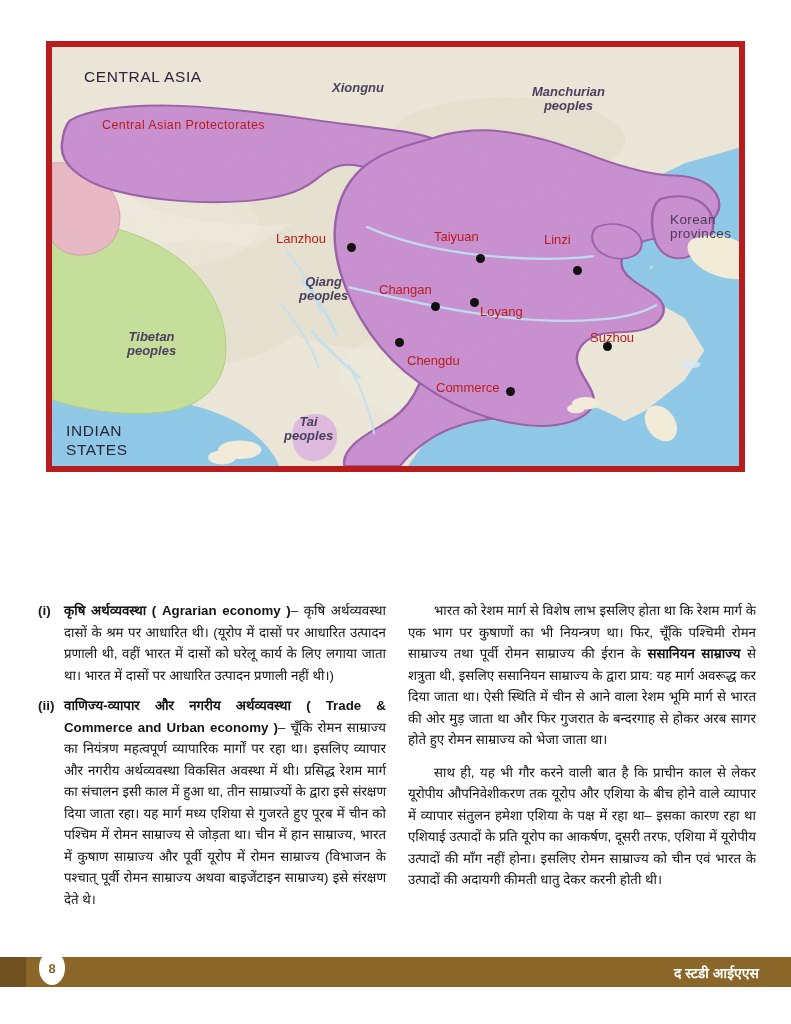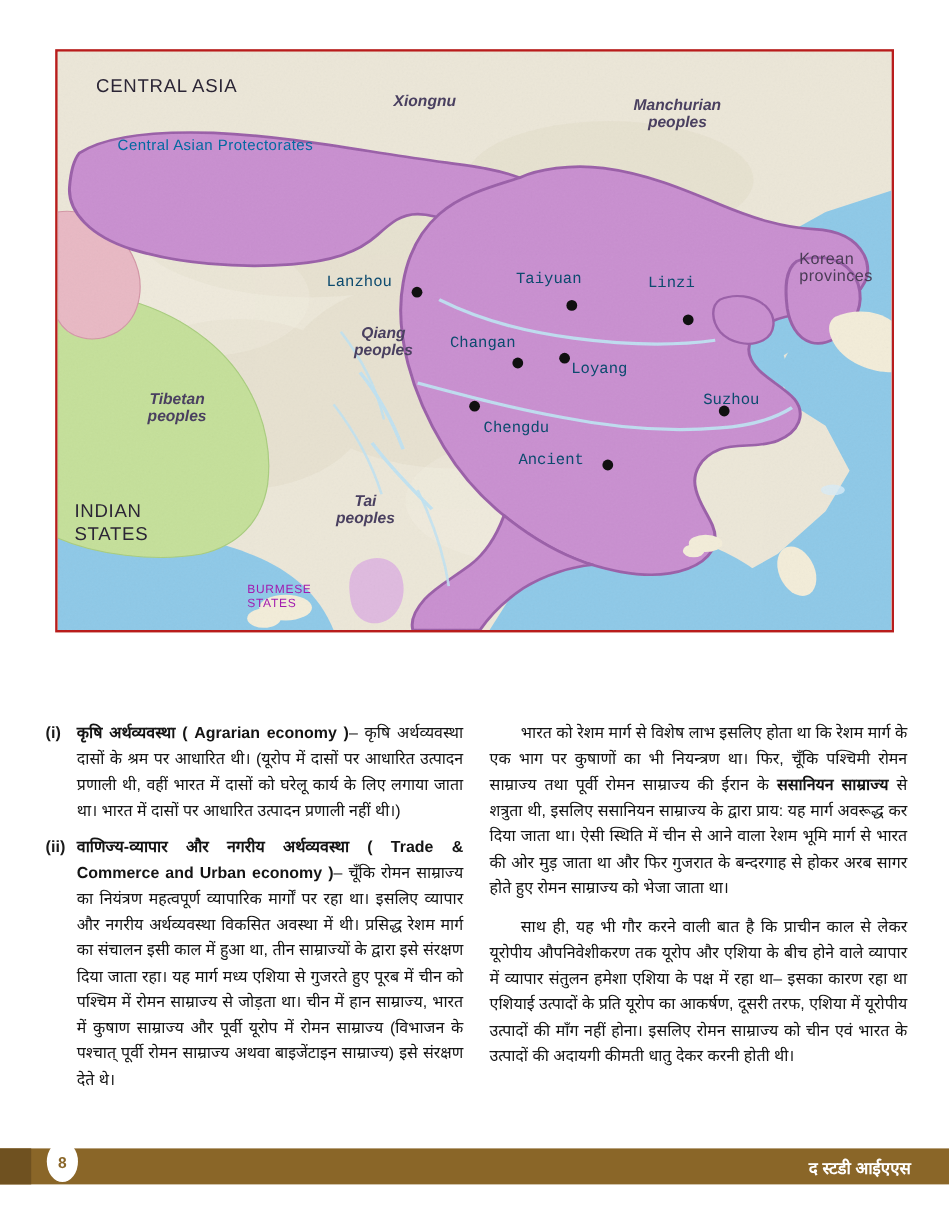--- a/index.html
+++ b/index.html
@@ -11,22 +11,22 @@
     position:relative;
   }
   .page{
     position:absolute;inset:0;
     background:#fff;
   }
 
   
   .map-figure{
     position:absolute;
-    left:46px;top:41px;width:699px;height:486px;
-    border:2px solid #b91c1c;
+    left:46px;top:41px;width:699px;height:431px;
+    border:6px solid #b91c1c;
     box-sizing:border-box;
     overflow:hidden;
     background:#ece7d8;
   }
   .map-canvas{position:absolute;inset:0;}
   .map-canvas svg{display:block;width:100%;height:100%;}
 
   .map-label{
     position:absolute;
     color:#3a3246;
@@ -41,21 +41,21 @@
     font-size:13.5px;letter-spacing:.4px;color:#3c3450;
   }
   .lbl-people{
     font-style:italic;font-size:13px;color:#4a4060;font-weight:700;
     text-align:center;
   }
   .lbl-empire{
     font-size:22px;letter-spacing:1.2px;color:#3b2b4a;
   }
   .lbl-city{
-    font-size:13px;color:#0c4a6e;font-family:Liberation Mono, monospace;
+    font-size:13px;color:#b91c1c;
   }
   .city-dot{
     position:absolute;width:9px;height:9px;border-radius:50%;
     background:#101010;
   }
 
   
   .watermark{
     position:absolute;left:496px;top:490px;width:205px;height:70px;
     pointer-events:none;opacity:.85;
@@ -239,21 +239,21 @@
         <ellipse cx="540" cy="460" rx="14" ry="8" fill="#f3edd9"></ellipse>
         <ellipse cx="646" cy="410" rx="10" ry="5" fill="#d8ecf7" opacity=".8"></ellipse>
         <ellipse cx="190" cy="520" rx="22" ry="12" fill="#f3edd9"></ellipse>
         <ellipse cx="172" cy="530" rx="14" ry="9" fill="#f3edd9"></ellipse>
 
         <rect x="0" y="0" width="695" height="541" filter="url(#paper)" fill="#8b7d5e" opacity="0.5"></rect>
       </svg>
     </div>
 
     <div class="map-label lbl-region" style="left:32px;top:22px;">CENTRAL ASIA</div>
-    <div class="map-label lbl-region-sm" style="left:50px;top:72px;font-size:12.5px;color:#0369a1;">Central Asian Protectorates</div>
+    <div class="map-label lbl-region-sm" style="left:50px;top:72px;font-size:12.5px;color:#b91c1c;">Central Asian Protectorates</div>
 
     <div class="map-label lbl-people" style="left:280px;top:22px;margin-top:12px;">Xiongnu</div>
 
     <div class="map-label lbl-people" style="left:480px;top:38px;">
       <div>Manchurian</div>
       <div>peoples</div>
     </div>
 
 
     <div class="map-label lbl-region-sm" style="left:618px;top:166px;color:#4a3c56;">
@@ -309,21 +309,21 @@
     <div class="city-dot" style="left:418px;top:251px;"></div>
     <div class="map-label lbl-city" style="left:428px;top:258px;">Loyang</div>
 
     <div class="city-dot" style="left:343px;top:291px;"></div>
     <div class="map-label lbl-city" style="left:355px;top:287px;margin-top:20px;">Chengdu</div>
 
     <div class="city-dot" style="left:551px;top:295px;"></div>
     <div class="map-label lbl-city" style="left:538px;top:284px;">Suzhou</div>
 
     <div class="city-dot" style="left:454px;top:340px;"></div>
-    <div class="map-label lbl-city" style="left:384px;top:334px;">Ancient</div>
+    <div class="map-label lbl-city" style="left:384px;top:334px;">Commerce</div>
 
     <div class="watermark">
       <svg width="205" height="70" viewBox="0 0 205 70">
         <g opacity="0.75">
           <circle cx="36" cy="36" r="33" fill="#d9cdb6" opacity="0.55"></circle>
           <path d="M36,2 L42,30 L70,36 L42,42 L36,70 L30,42 L2,36 L30,30 Z" fill="#c1714a"></path>
           <path d="M36,8 L40,32 L64,36 L40,40 L36,64 L32,40 L8,36 L32,32 Z" fill="#efe4d2" opacity="0.85"></path>
           <path d="M14,14 L34,32 L58,14 L40,34 L58,58 L36,40 L14,58 L32,36 Z" fill="#b4673f" opacity="0.8"></path>
           <circle cx="36" cy="36" r="6" fill="#e9dcc6"></circle>
         </g>

